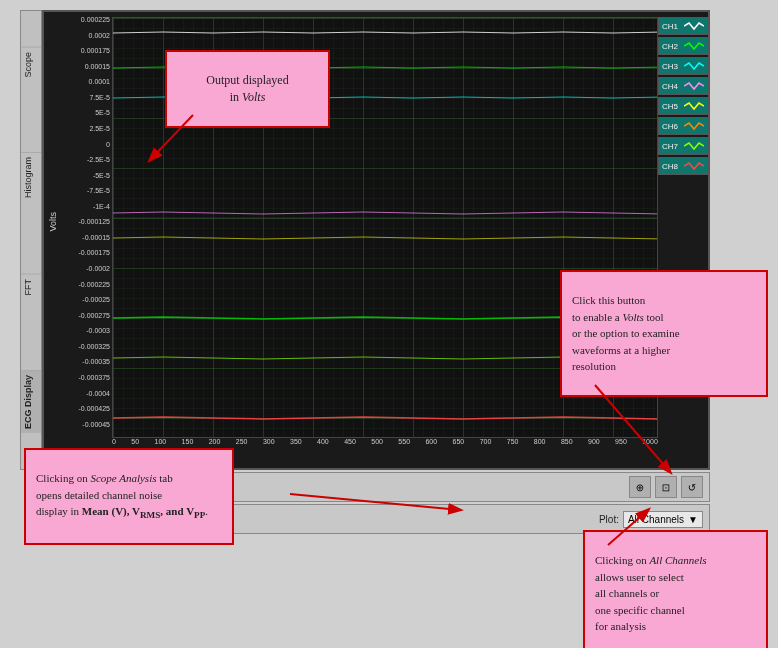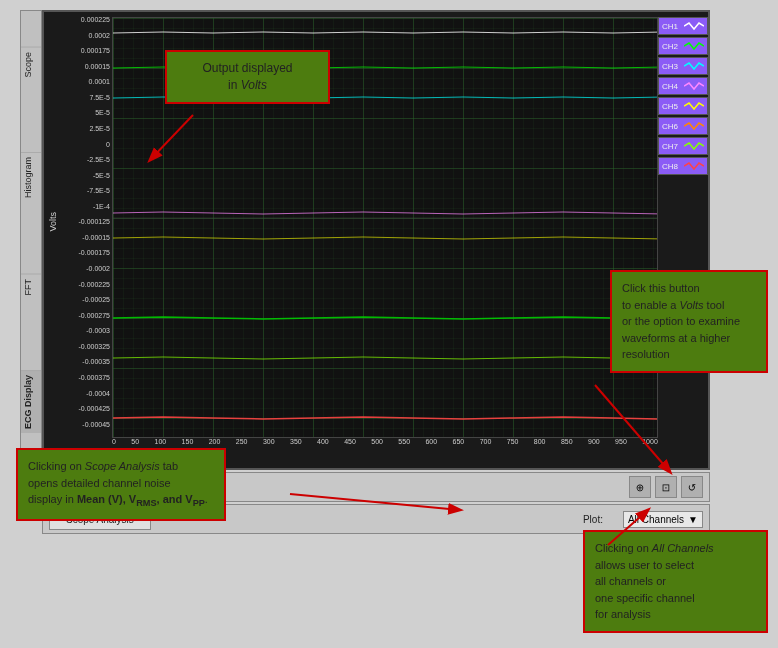--- a/index.html
+++ b/index.html
@@ -146,21 +146,21 @@
       width: 50px;
       display: flex;
       flex-direction: column;
       gap: 2px;
     }
 
     .ch-btn {
       display: flex;
       align-items: center;
       justify-content: space-between;
-      background: #8b5cf6;
+      background: #0f766e;
       border: 1px solid #555;
       padding: 1px 3px;
       cursor: pointer;
       height: 18px;
     }
 
     .ch-label {
       font-size: 8px;
       color: #eee;
     }
@@ -202,21 +202,21 @@
     .tab-area {
       position: absolute;
       left: 22px;
       top: 494px;
       width: 668px;
       height: 30px;
       background: #c8c8c8;
       display: flex;
       align-items: center;
       padding: 0 6px;
-      gap: 20px;
+      gap: 4px;
       border: 1px solid #888;
     }
 
     .scope-tab-btn {
       background: #e0e0e0;
       border: 1px solid #888;
       padding: 4px 16px;
       cursor: pointer;
       font-size: 10px;
       color: #222;
@@ -235,26 +235,27 @@
       font-size: 10px;
       cursor: pointer;
       display: flex;
       align-items: center;
       gap: 4px;
     }
 
     
     .annotation-box {
       position: absolute;
-      background: #4d7c0f;
+      background: #f9a8d4;
       border: 2px solid #cc0000;
-      padding: 8px 10px;
+      padding: 20px 10px;
       font-size: 11px;
       line-height: 1.4;
       color: #222;
+      font-family: Liberation Serif, serif;
     }
   </style>
 </head>
 <body>
 
 <div class="main-container">
 
   <div class="left-tabs">
     <div class="left-tab">Scope</div>
     <div class="left-tab">Histogram</div>
@@ -422,25 +423,25 @@
       <span>▼</span>
     </div>
   </div>
 
 </div>
 
 <div class="annotation-box" style="left: 165px; top: 50px; width: 165px; text-align: center; font-size: 12px;">
   <span>Output displayed<br>in <em>Volts</em></span>
 </div>
 
-<div class="annotation-box" style="right: 10px; top: 270px; width: 158px; font-size: 11px; line-height: 1.5;">
+<div class="annotation-box" style="right: 10px; top: 270px; width: 208px; font-size: 11px; line-height: 1.5;">
   <span>Click this button<br>to enable a <em>Volts</em> tool<br>or the option to examine<br>waveforms at a higher<br>resolution</span>
 </div>
 
-<div class="annotation-box" style="left: 16px; top: 448px; width: 210px; font-size: 11px; line-height: 1.5;">
+<div class="annotation-box" style="left: 24px; top: 448px; width: 210px; font-size: 11px; line-height: 1.5;">
   <span>Clicking on <em>Scope Analysis</em> tab<br>opens detailed channel noise<br>display in <b>Mean (V), V<sub>RMS</sub>, and V<sub>PP</sub></b>.</span>
 </div>
 
 <div class="annotation-box" style="right: 10px; top: 530px; width: 185px; font-size: 11px; line-height: 1.5; ">
   <span>Clicking on <em>All Channels</em><br>allows user to select<br>all channels or<br>one specific channel<br>for analysis</span>
 </div>
 
 <svg style="position:absolute;top:0;left:0;width:778px;height:648px;pointer-events:none;" xmlns="http://www.w3.org/2000/svg">
   <defs>
     <marker id="arrowRed" markerWidth="8" markerHeight="8" refX="6" refY="3" orient="auto">

